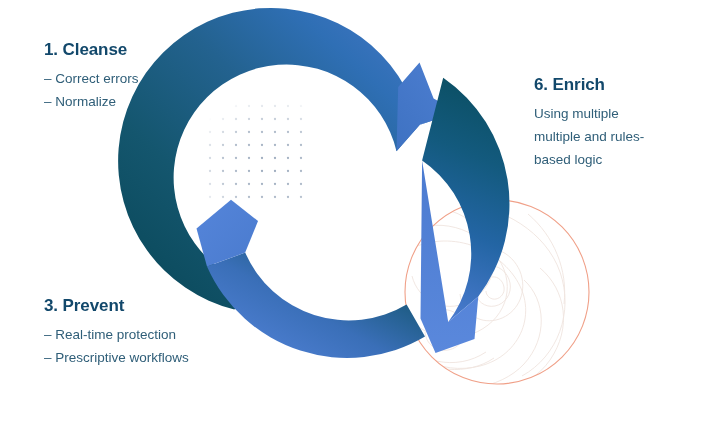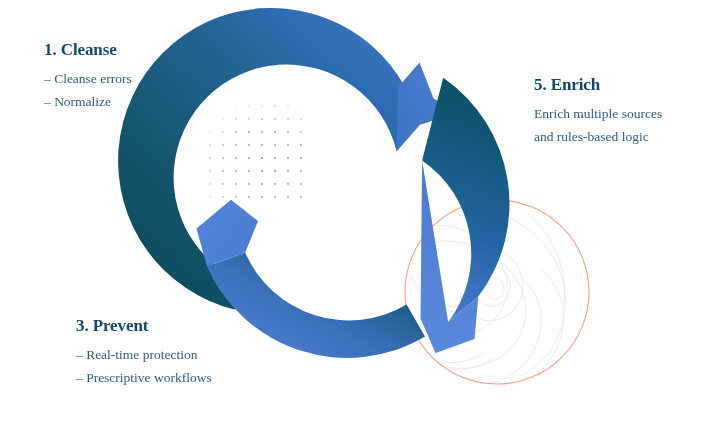--- a/index.html
+++ b/index.html
@@ -3,21 +3,21 @@
 <meta charset="utf-8">
 <style>
   html,body{margin:0;padding:0;}
   body{
     width:720px;height:425px;
     background:#ffffff;
     font-family:"Liberation Sans", sans-serif;
     overflow:hidden;
     position:relative;
   }
-  #stage{position:relative;width:672px;height:425px;font-family:Liberation Serif, serif;}
+  #stage{position:relative;width:672px;height:425px;}
   svg.diagram{position:absolute;left:0;top:0;width:720px;height:425px;}
 
   .label-block{position:absolute;}
   .label-title{
     font-size:17px;
     font-weight:bold;
     color:#12486B;
     letter-spacing:-0.1px;
     margin:0 0 7px 0;
     white-space:nowrap;
@@ -31,21 +31,21 @@
   .label-para{
     font-size:13.5px;
     color:#2F5E78;
     line-height:23px;
     max-width:130px;
   }
 
   #block-cleanse{left:44px;top:40px;}
   #block-cleanse .label-item{padding-left:0;}
   #block-enrich{left:534px;top:75px;}
-  #block-prevent{left:44px;top:316px;margin-left:32px;}
+  #block-prevent{left:44px;top:296px;}
 </style>
 </head>
 <body>
 
 <div id="stage">
 
   <svg class="diagram" viewBox="0 0 720 425">
     <defs>
 
       <linearGradient id="gradCleanse" x1="0.08" y1="0.92" x2="0.92" y2="0.12">
@@ -153,27 +153,27 @@
                L 245.2 252.6
                A 113 113 0 0 0 406.6 304.5
                Z" fill="url(#gradPrevent)"></path>
 
       <polygon points="245.2,252.6 207.0,266.6 196.5,228.5 231.0,199.8 258.0,221.0" fill="url(#gradArrowLeft)"></polygon>
     </g>
   </svg>
 
   <div class="label-block" id="block-cleanse">
     <div class="label-title">1. Cleanse</div>
-    <div class="label-item">– Cleanse errors</div>
+    <div class="label-item">– Correct errors</div>
     <div class="label-item">– Normalize</div>
   </div>
 
   <div class="label-block" id="block-enrich">
-    <div class="label-title">5. Enrich</div>
-    <div class="label-para">Enrich multiple sources and rules-based logic</div>
+    <div class="label-title">6. Enrich</div>
+    <div class="label-para">Using multiple multiple and rules-based logic</div>
   </div>
 
   <div class="label-block" id="block-prevent">
     <div class="label-title">3. Prevent</div>
     <div class="label-item">– Real-time protection</div>
     <div class="label-item">– Prescriptive workflows</div>
   </div>
 
 </div>
 

